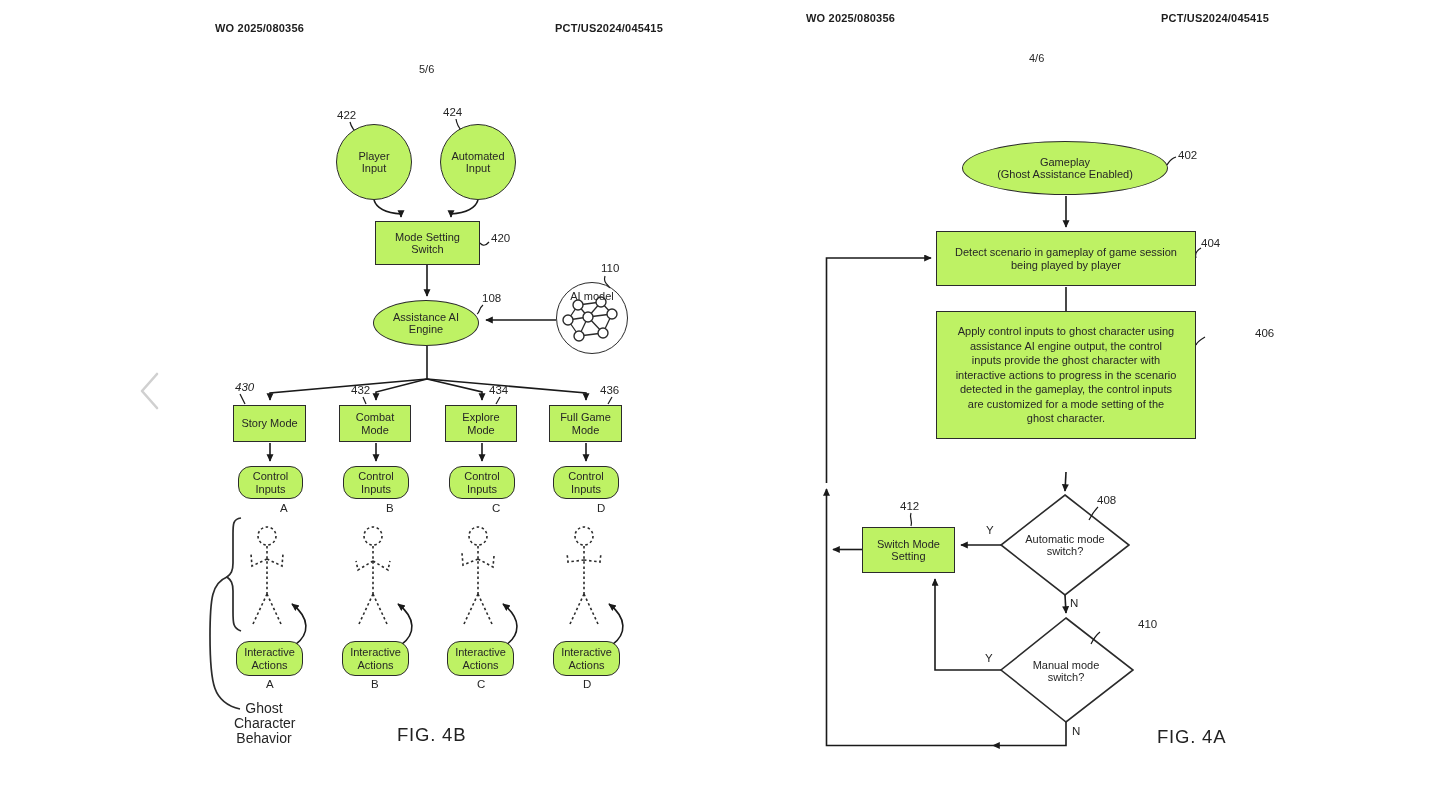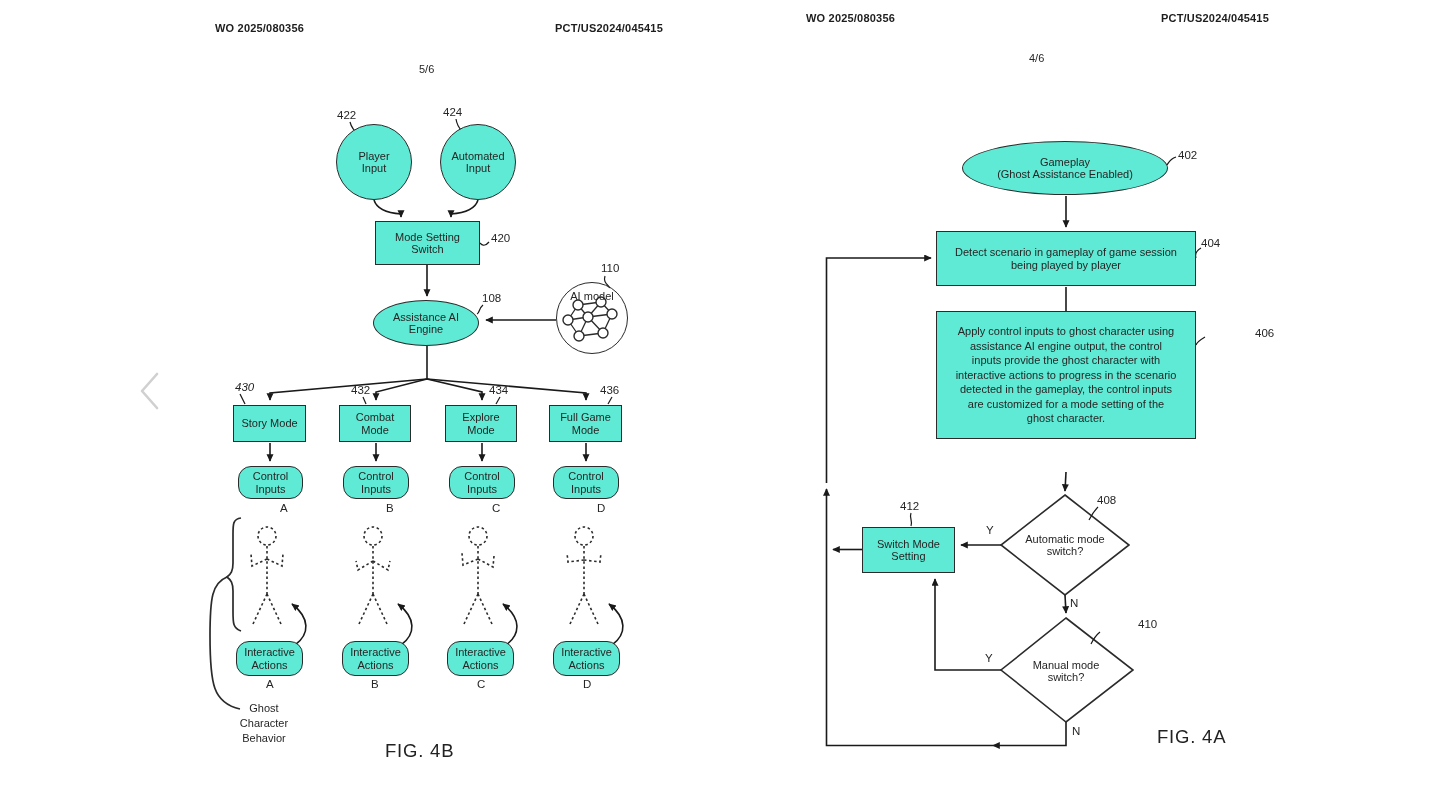--- a/index.html
+++ b/index.html
@@ -1,28 +1,28 @@
 <!DOCTYPE html>
 <html><head>
 <meta charset="utf-8">
 <style>
   html,body{margin:0;padding:0;background:#fff;font-family:"Liberation Sans",sans-serif;}
   #screen{position:relative;width:1440px;height:809px;background:#ffffff;overflow:hidden;color:#262626;}
   svg.layer{position:absolute;left:0;top:0;z-index:1;}
   .node{position:absolute;display:flex;align-items:center;justify-content:center;text-align:center;
-        border:1.5px solid #2b2b2b;background:#5eead4;font-size:11px;line-height:12.5px;
+        border:1.5px solid #2b2b2b;background:#bef264;font-size:11px;line-height:12.5px;
         white-space:pre-line;color:#262626;z-index:2;box-sizing:border-box;}
   .ellipse{border-radius:50%;}
   .rounded{border-radius:13px;border-width:1.7px;}
   .plain{border:none;background:transparent;}
   .lbl{position:absolute;font-size:11.5px;color:#262626;white-space:pre-line;z-index:2;}
   .hdr{position:absolute;font-weight:bold;font-size:11px;letter-spacing:.2px;color:#1d1d1d;z-index:2;}
   .pagenum{position:absolute;font-size:11px;color:#262626;z-index:2;}
   .fig{position:absolute;font-size:18.5px;letter-spacing:.8px;color:#222;z-index:2;}
-  .ghost{position:absolute;font-size:11px;line-height:15px;text-align:center;white-space:pre-line;z-index:2;}
+  .ghost{position:absolute;font-size:14px;line-height:15px;text-align:center;white-space:pre-line;z-index:2;}
 </style>
 </head>
 <body>
 
 <div id="screen">
 
   <svg class="layer" width="1440" height="809" viewBox="0 0 1440 809">
     <defs>
       <marker id="arr" markerWidth="9" markerHeight="9" refX="6.8" refY="3.5" orient="auto" markerUnits="userSpaceOnUse">
         <path d="M0,0 L7.6,3.5 L0,7 z" fill="#1a1a1a"></path>
@@ -203,21 +203,21 @@
     <div class="node rounded" style="left:553px;top:641px;width:67px;height:35px;">Interactive
 Actions</div>
     <div class="lbl" style="left:266px;top:678px;">A</div>
     <div class="lbl" style="left:371px;top:678px;">B</div>
     <div class="lbl" style="left:477px;top:678px;">C</div>
     <div class="lbl" style="left:583px;top:678px;">D</div>
 
     <div class="ghost" style="left:234px;top:701px;width:60px;">Ghost
 Character
 Behavior</div>
-    <div class="fig" style="left:385px;top:724px;margin-top:16px;">FIG. 4B</div>
+    <div class="fig" style="left:397px;top:724px;">FIG. 4B</div>
   </div>
 
   <div>
     <div class="hdr" style="left:806px;top:12px;">WO 2025/080356</div>
     <div class="hdr" style="left:1161px;top:12px;">PCT/US2024/045415</div>
     <div class="pagenum" style="left:1029px;top:52px;">4/6</div>
 
     <div class="node ellipse" style="left:962px;top:141px;width:206px;height:54px;">Gameplay
 (Ghost Assistance Enabled)</div>
     <div class="lbl" style="left:1178px;top:149px;">402</div>

